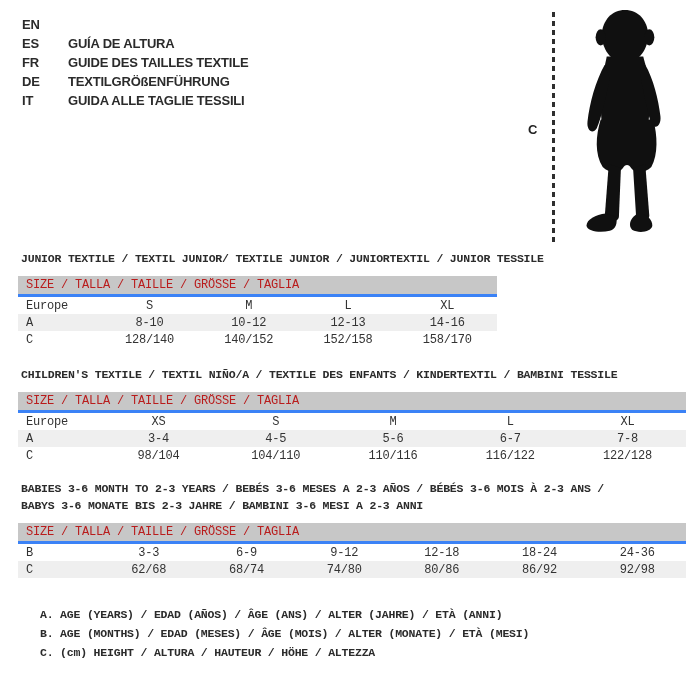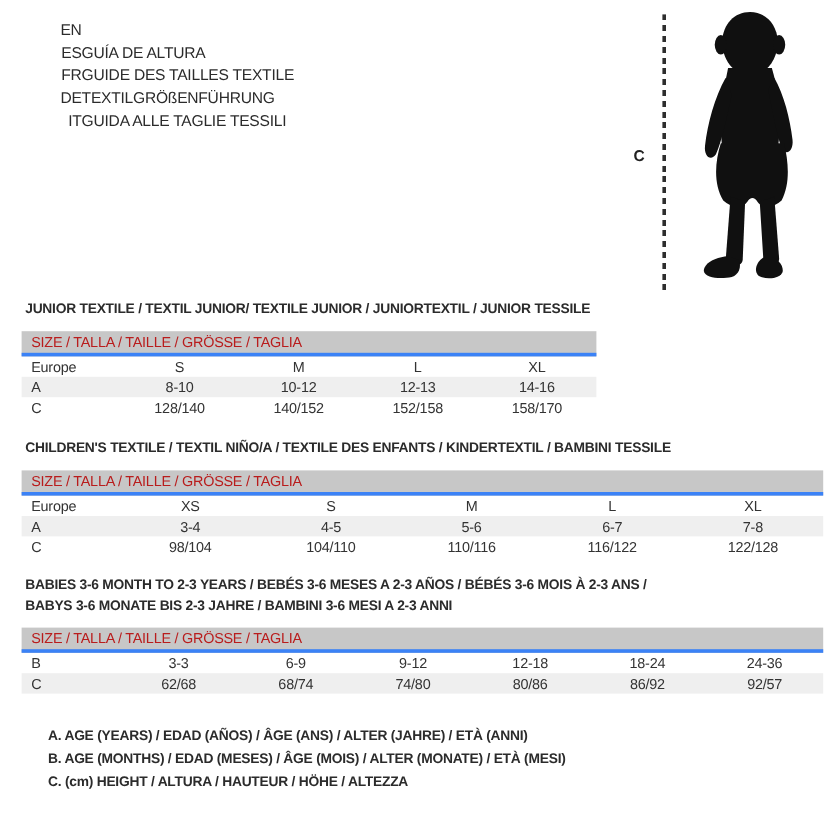--- a/index.html
+++ b/index.html
@@ -9,32 +9,32 @@
     background:#ffffff;
     font-family:"Liberation Sans", sans-serif;
     color:#333333;
     overflow:hidden;
     letter-spacing:-0.2px;
   }
 
   
   .top{position:relative;height:250px;}
   .lang-list{position:absolute;top:15px;left:22px;}
-  .lang-row{display:flex;line-height:19px;font-size:13px;font-weight:400;color:#2b2b2b;text-align:right;}
+  .lang-row{display:flex;line-height:19px;font-size:13px;font-weight:700;color:#2b2b2b;}
   .lang-code{width:46px;flex:0 0 46px;}
   .figure{position:absolute;top:4px;right:2px;width:180px;height:244px;}
   .c-label{position:absolute;left:10px;top:118px;font-size:13px;font-weight:700;color:#222;}
   .dash-line{
     position:absolute;left:34px;top:8px;bottom:6px;width:3px;
     background:repeating-linear-gradient(to bottom,#2e2e2e 0 5px,transparent 5px 9px);
   }
   .silhouette{position:absolute;right:6px;top:4px;}
 
   
-  .content{padding:0 0 0 18px;}
+  .content{padding:0 0 0 18px;font-family:Liberation Mono, monospace;}
   .sec-title{
     margin:0 0 0 3px;
     font-size:11.5px;font-weight:700;color:#2b2b2b;line-height:17px;
   }
   .sec-title .tline{display:block;}
   .size-table{margin-top:9px;font-size:12px;}
   .w-narrow{width:479px;}
   .w-wide{width:668px;}
   .t-head{
     background:#c7c7c7;color:#b91c1c;
@@ -182,21 +182,21 @@
           <div class="t-val">18-24</div>
           <div class="t-val">24-36</div>
         </div>
         <div class="t-row cols6 alt">
           <div class="t-label">C</div>
           <div class="t-val">62/68</div>
           <div class="t-val">68/74</div>
           <div class="t-val">74/80</div>
           <div class="t-val">80/86</div>
           <div class="t-val">86/92</div>
-          <div class="t-val">92/57</div>
+          <div class="t-val">92/98</div>
         </div>
       </div>
     </div>
 
     <div class="notes">
       <div class="note">A. AGE (YEARS) / EDAD (AÑOS) / ÂGE (ANS) / ALTER (JAHRE) / ETÀ (ANNI)</div>
       <div class="note">B. AGE (MONTHS) / EDAD (MESES) / ÂGE (MOIS) / ALTER (MONATE) / ETÀ (MESI)</div>
       <div class="note">C. (cm) HEIGHT / ALTURA / HAUTEUR / HÖHE / ALTEZZA</div>
     </div>
 

